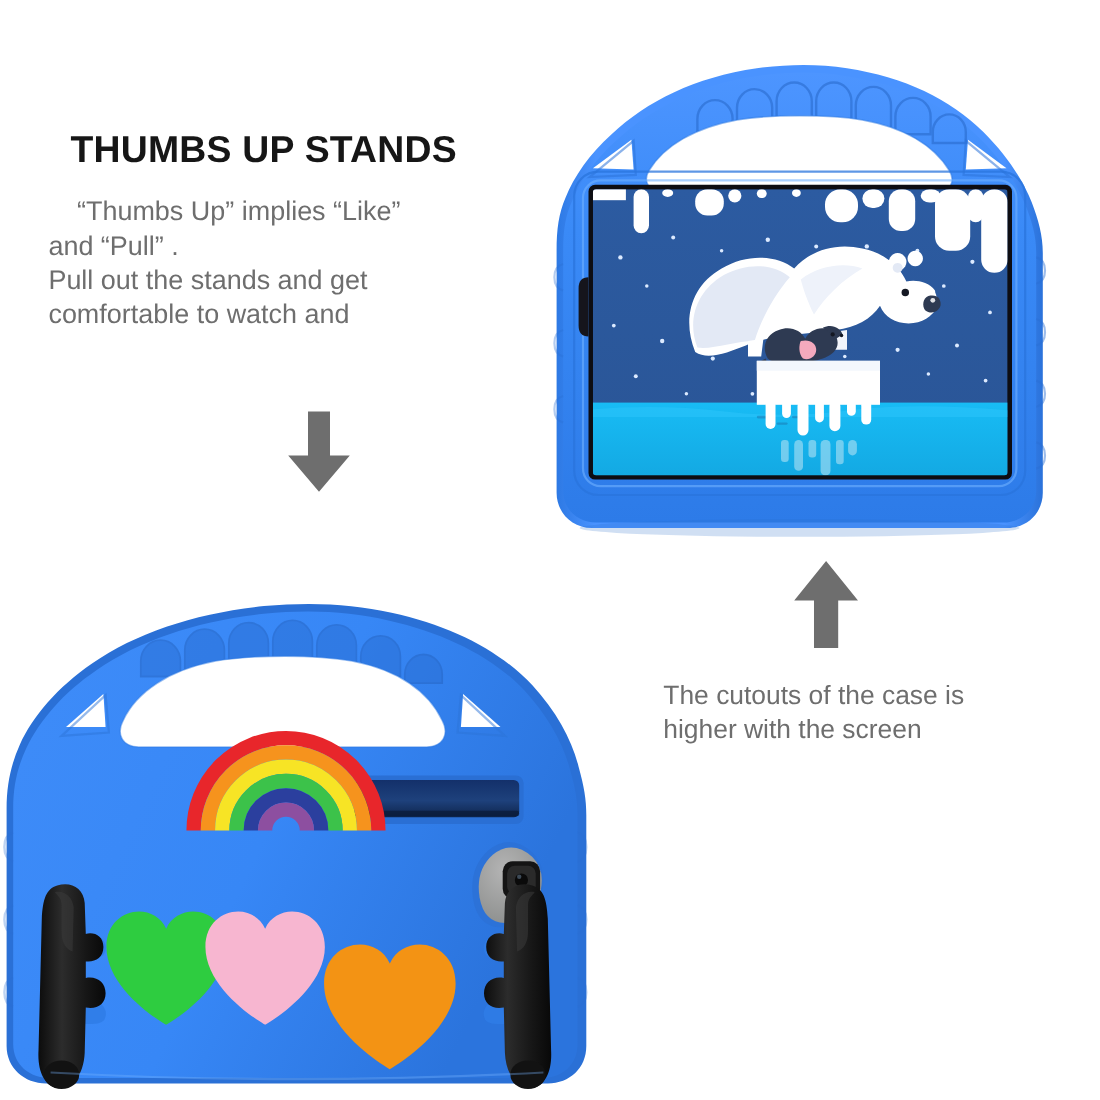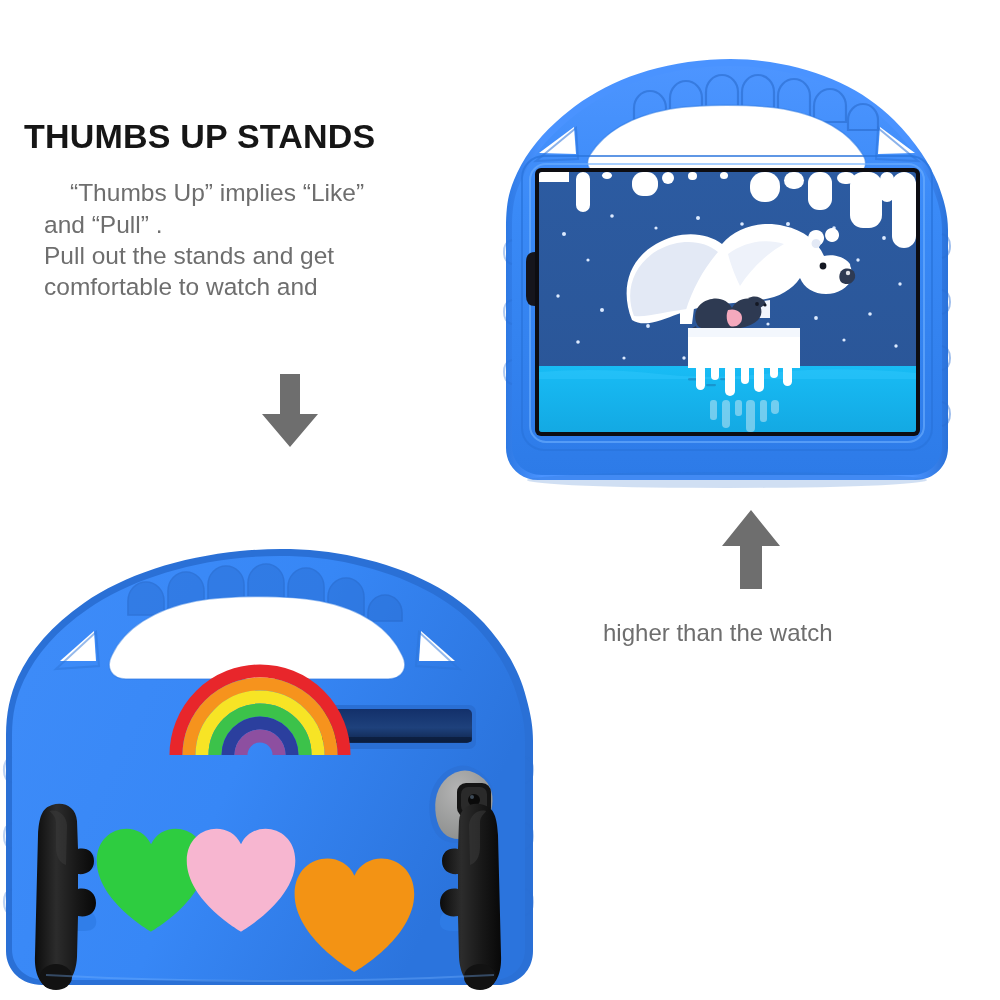--- a/index.html
+++ b/index.html
@@ -16,21 +16,21 @@
     font-size:34px; font-weight:700; color:#161616;
     letter-spacing:0.2px; white-space:nowrap; line-height:1.1;
   }
   .body{
     font-size:24.5px; color:#6e6e6e; line-height:1.28;
     font-weight:400;
   }
   .body .indent{ display:block;margin-left:20px; }
 
   #tu-block{ left:24px; top:118px; width:470px; }
-  #tu-block .heading{ margin-bottom:22px; }
+  #tu-block .heading{ margin-bottom:22px;margin-left:40px; }
   #sp-block{ left:583px; top:618px; width:400px; }
   #sp-block .heading{ margin-bottom:22px; font-size:33px; }
   #sp-block .body{ font-size:24px; }
 
   
   .arrow{ position:absolute; }
   #arrow-down{ left:258px; top:374px; }
   #arrow-up{ left:718px; top:510px; }
 
   
@@ -59,21 +59,22 @@
 </div>
 
 <div class="arrow" id="arrow-down">
   <svg width="64" height="74" viewBox="0 0 64 74">
     <path d="M22 0 H42 V40 H60 L32 73 L4 40 H22 Z" fill="#6e6e6e"></path>
   </svg>
 </div>
 
 <div class="txtblock" id="sp-block">
   <div class="body">
-    <span class="indent">higher than the watch</span>
+    <span class="indent">The cutouts of the case is</span>
+    <span class="indent">higher with the screen</span>
   </div>
 </div>
 
 <div class="arrow" id="arrow-up">
   <svg width="66" height="80" viewBox="0 0 66 80">
     <path d="M33 0 L62 36 H44 V79 H22 V36 H4 Z" fill="#6e6e6e"></path>
   </svg>
 </div>
 
 <div id="case-front">

